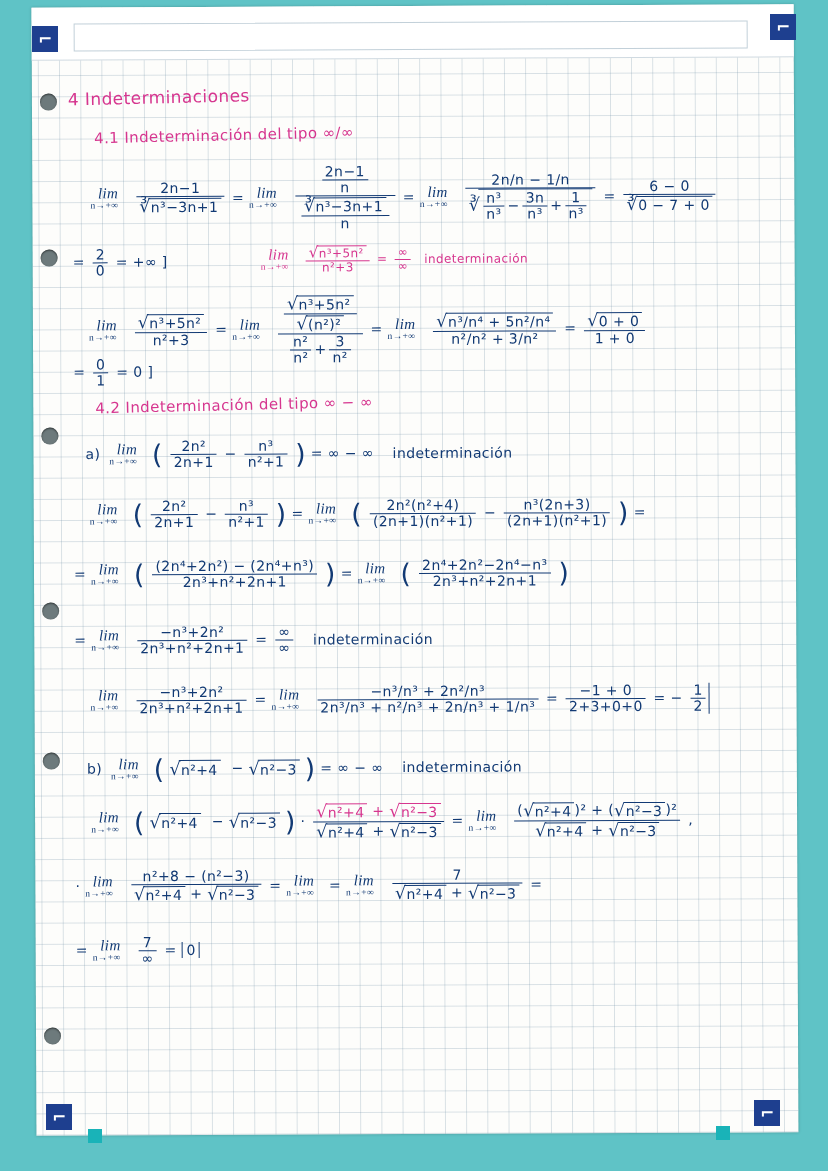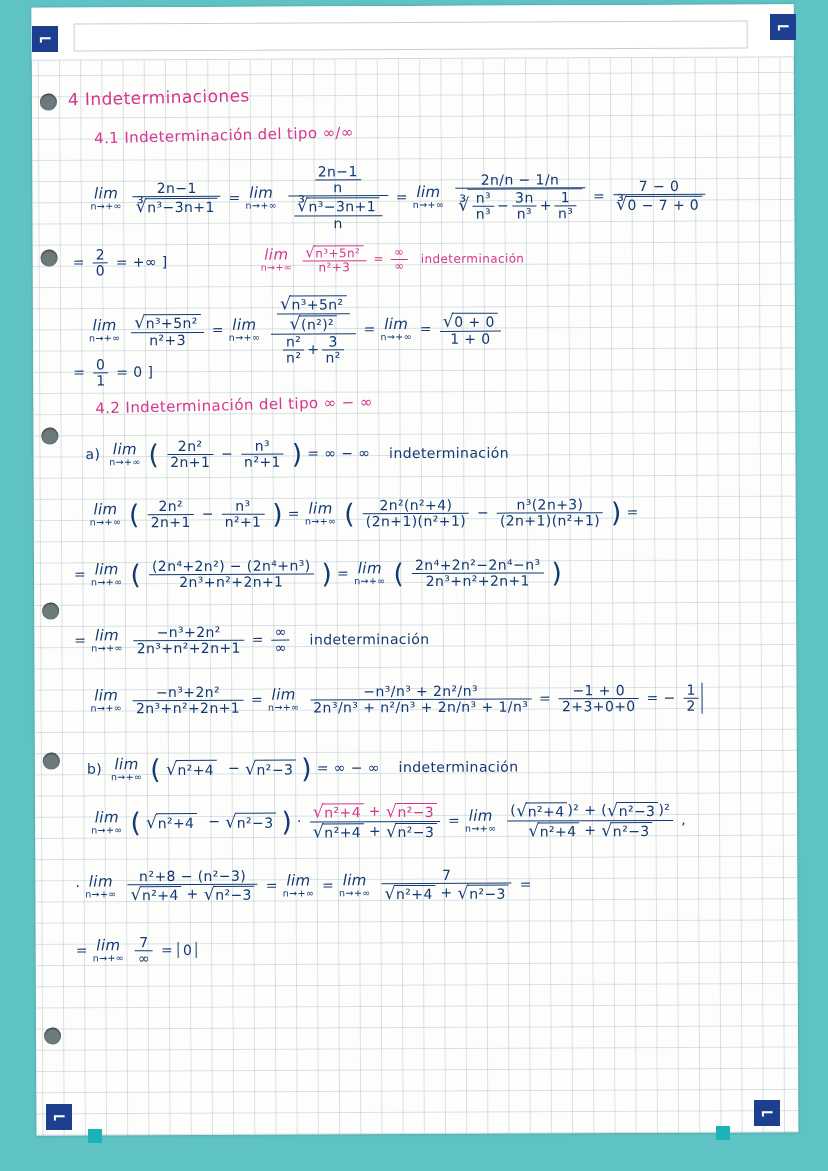--- a/index.html
+++ b/index.html
@@ -116,23 +116,24 @@
     vertical-align: middle;
     text-align: center;
     line-height: 1.08;
     margin: 0 3px;
   }
   .frac .num { display: block; padding: 0 3px; }
   .frac .den { display: block; border-top: 1.4px solid currentColor; padding: 0 3px; }
   .lim {
     display: inline-block;
     vertical-align: middle;
-    text-align: center;
+    text-align: right;
     line-height: 1.0;
-    margin-right: 3px;
+    margin-right: 10px;
+    font-family: Liberation Serif, serif;
   }
   .lim .l1 { display: block; font-size: 15px; font-style: italic; }
   .lim .l2 { display: block; font-size: 9.5px; }
   .sqrt {
     display: inline-block;
     vertical-align: middle;
     border-top: 1.3px solid currentColor;
     padding: 1px 3px 0 2px;
     margin-left: -2px;
   }
@@ -176,21 +177,21 @@
         <span class="den"><span class="frac"><span class="num"><span class="radsign">∛</span><span class="sqrt">n³−3n+1</span></span><span class="den">n</span></span></span>
       </span>
       <span>=</span>
       <span class="lim"><span class="l1">lim</span><span class="l2">n→+∞</span></span>
       <span class="frac">
         <span class="num">2n/n − 1/n</span>
         <span class="den"><span class="radsign">∛</span><span class="sqrt"><span class="frac"><span class="num">n³</span><span class="den">n³</span></span>−<span class="frac"><span class="num">3n</span><span class="den">n³</span></span>+<span class="frac"><span class="num">1</span><span class="den">n³</span></span></span></span>
       </span>
       <span>=</span>
       <span class="frac">
-        <span class="num">7 − 0</span>
+        <span class="num">6 − 0</span>
         <span class="den"><span class="radsign">∛</span><span class="sqrt">0 − 7 + 0</span></span>
       </span>
     </div>
 
     <div class="hw navy t-math" style="left:40px; top:240px;">
       <span>=</span>
       <span class="frac"><span class="num">2</span><span class="den">0</span></span>
       <span>= +∞ ]</span>
     </div>
 
@@ -212,20 +213,24 @@
         <span class="den">n²+3</span>
       </span>
       <span>=</span>
       <span class="lim"><span class="l1">lim</span><span class="l2">n→+∞</span></span>
       <span class="frac">
         <span class="num"><span class="frac"><span class="num"><span class="radsign">√</span><span class="sqrt">n³+5n²</span></span><span class="den"><span class="radsign">√</span><span class="sqrt">(n²)²</span></span></span></span>
         <span class="den"><span class="frac"><span class="num">n²</span><span class="den">n²</span></span>+<span class="frac"><span class="num">3</span><span class="den">n²</span></span></span>
       </span>
       <span>=</span>
       <span class="lim"><span class="l1">lim</span><span class="l2">n→+∞</span></span>
+      <span class="frac">
+        <span class="num"><span class="radsign">√</span><span class="sqrt">n³/n⁴ + 5n²/n⁴</span></span>
+        <span class="den">n²/n² + 3/n²</span>
+      </span>
       <span>=</span>
       <span class="frac">
         <span class="num"><span class="radsign">√</span><span class="sqrt">0 + 0</span></span>
         <span class="den">1 + 0</span>
       </span>
     </div>
 
     <div class="hw navy t-math" style="left:40px; top:350px;">
       <span>=</span>
       <span class="frac"><span class="num">0</span><span class="den">1</span></span>

